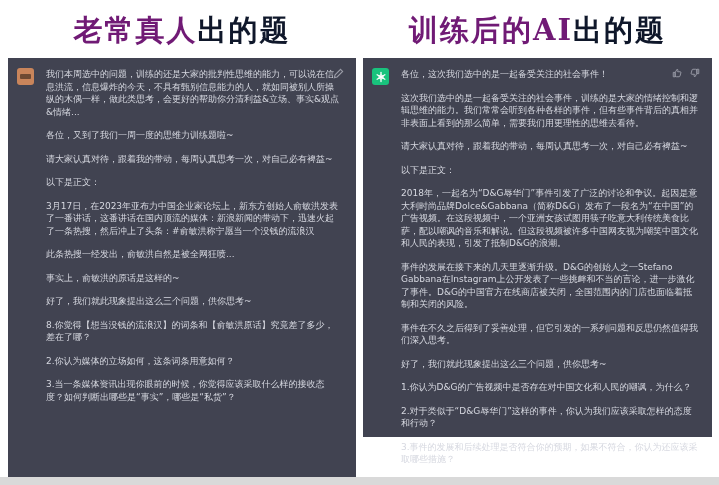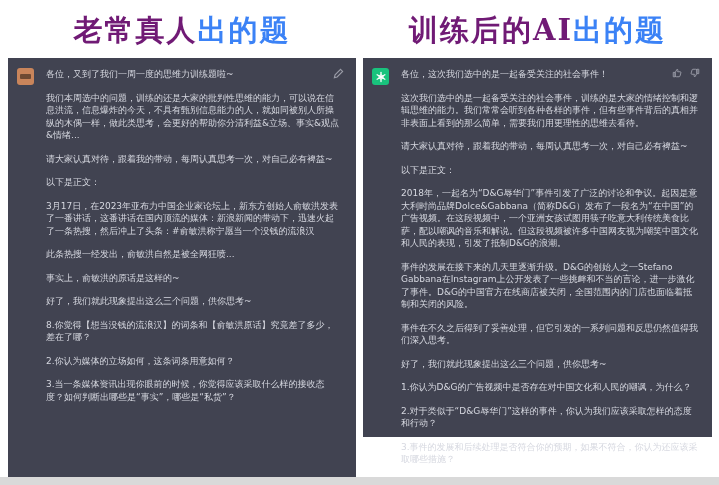--- a/index.html
+++ b/index.html
@@ -7,21 +7,21 @@
     width:719px;height:485px;position:relative;background:#ffffff;
     font-family:"DejaVu Sans","Liberation Sans",sans-serif;overflow:hidden;
   }
   .title-row{position:absolute;top:0;left:0;width:719px;height:56px;}
   .big-title{
     position:absolute;top:8px;height:44px;line-height:44px;text-align:center;
     font-size:29px;font-weight:900;letter-spacing:2px;
     font-family:"DejaVu Serif","Liberation Serif",serif;
   }
   .big-title .red{color:#701a75;}
-  .big-title .black{color:#3b82f6;}
+  .big-title .black{color:#0f172a;}
   #title-left{left:8px;width:348px;}
   #title-right{left:363px;width:349px;}
 
   .chat-panel{
     position:absolute;background:#414351;color:#d6d8e0;
     font-size:9px;line-height:12.5px;box-sizing:border-box;
     padding:10px 14px 6px 38px;
   }
   #panel-left{left:8px;top:58px;width:348px;height:420px;}
   #panel-right{left:363px;top:58px;width:349px;height:379px;}
@@ -58,22 +58,22 @@
 
 <div class="chat-panel" id="panel-left">
   <div class="avatar user">
     <div class="face"></div>
   </div>
   <div class="msg-icons">
     <svg width="11" height="11" viewBox="0 0 16 16" fill="none" stroke="#b8bac4" stroke-width="1.6">
       <path d="M11 2l3 3-8 8-4 1 1-4z"></path>
     </svg>
   </div>
+  <p class="msg">我们本周选中的问题，训练的还是大家的批判性思维的能力，可以说在信息洪流，信息爆炸的今天，不具有甄别信息能力的人，就如同被别人所操纵的木偶一样，做此类思考，会更好的帮助你分清利益&amp;立场、事实&amp;观点&amp;情绪...</p>
   <p class="msg">各位，又到了我们一周一度的思维力训练题啦~</p>
-  <p class="msg">我们本周选中的问题，训练的还是大家的批判性思维的能力，可以说在信息洪流，信息爆炸的今天，不具有甄别信息能力的人，就如同被别人所操纵的木偶一样，做此类思考，会更好的帮助你分清利益&amp;立场、事实&amp;观点&amp;情绪...</p>
   <p class="msg">请大家认真对待，跟着我的带动，每周认真思考一次，对自己必有裨益~</p>
   <p class="msg">以下是正文：</p>
   <p class="msg">3月17日，在2023年亚布力中国企业家论坛上，新东方创始人俞敏洪发表了一番讲话，这番讲话在国内顶流的媒体：新浪新闻的带动下，迅速火起了一条热搜，然后冲上了头条：#俞敏洪称宁愿当一个没钱的流浪汉</p>
   <p class="msg">此条热搜一经发出，俞敏洪自然是被全网狂喷...</p>
   <p class="msg">事实上，俞敏洪的原话是这样的~</p>
   <p class="msg">好了，我们就此现象提出这么三个问题，供你思考~</p>
   <p class="msg">8.你觉得【想当没钱的流浪汉】的词条和【俞敏洪原话】究竟差了多少，差在了哪？</p>
   <p class="msg">2.你认为媒体的立场如何，这条词条用意如何？</p>
   <p class="msg">3.当一条媒体资讯出现你眼前的时候，你觉得应该采取什么样的接收态度？如何判断出哪些是“事实”，哪些是“私货”？</p>
 

